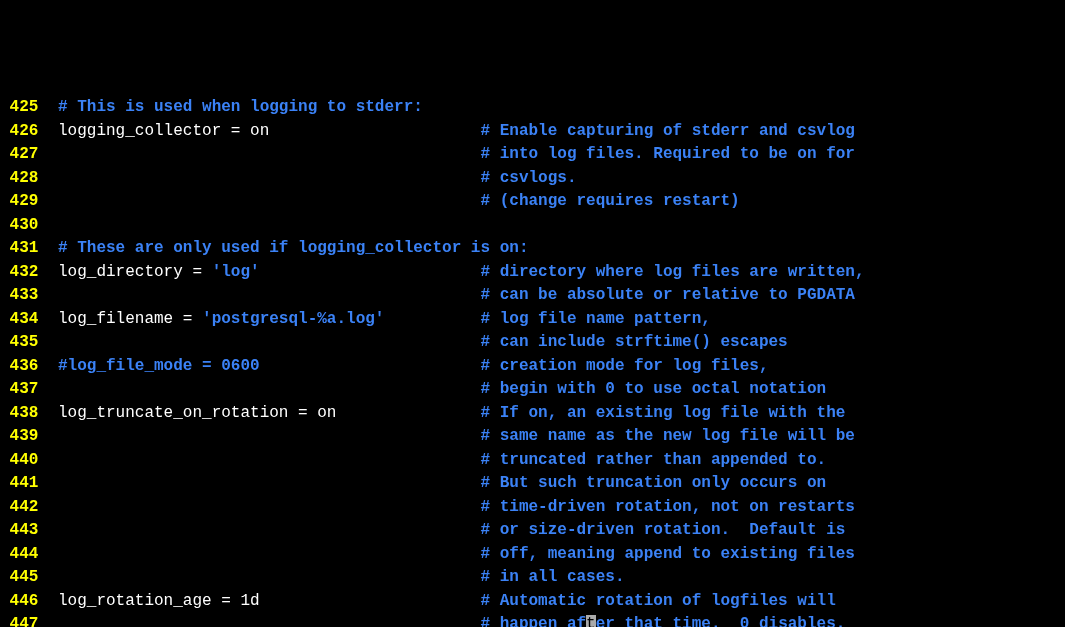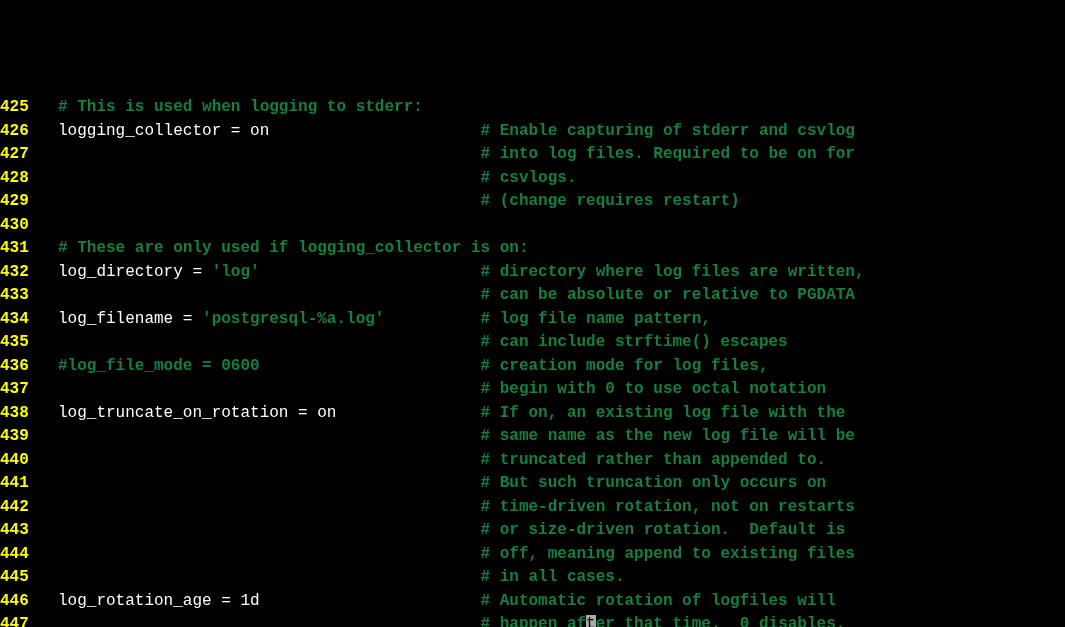--- a/index.html
+++ b/index.html
@@ -18,26 +18,26 @@
       height: 627px;
       padding-top: 2px;
     }
     .line {
       display: flex;
     }
     .lineno {
       color: #ffff00;
       font-weight: bold;
       width: 58px;
-      text-align: left;
+      text-align: center;
       padding-right: 10px;
       flex-shrink: 0;
     }
     .content {
-      color: #15803d;
+      color: #3b82f6;
       font-weight: bold;
     }
     .white {
       color: #ffffff;
       font-weight: normal;
     }
     .cursor {
       background: #aaaaaa;
       color: #000000;
     }

